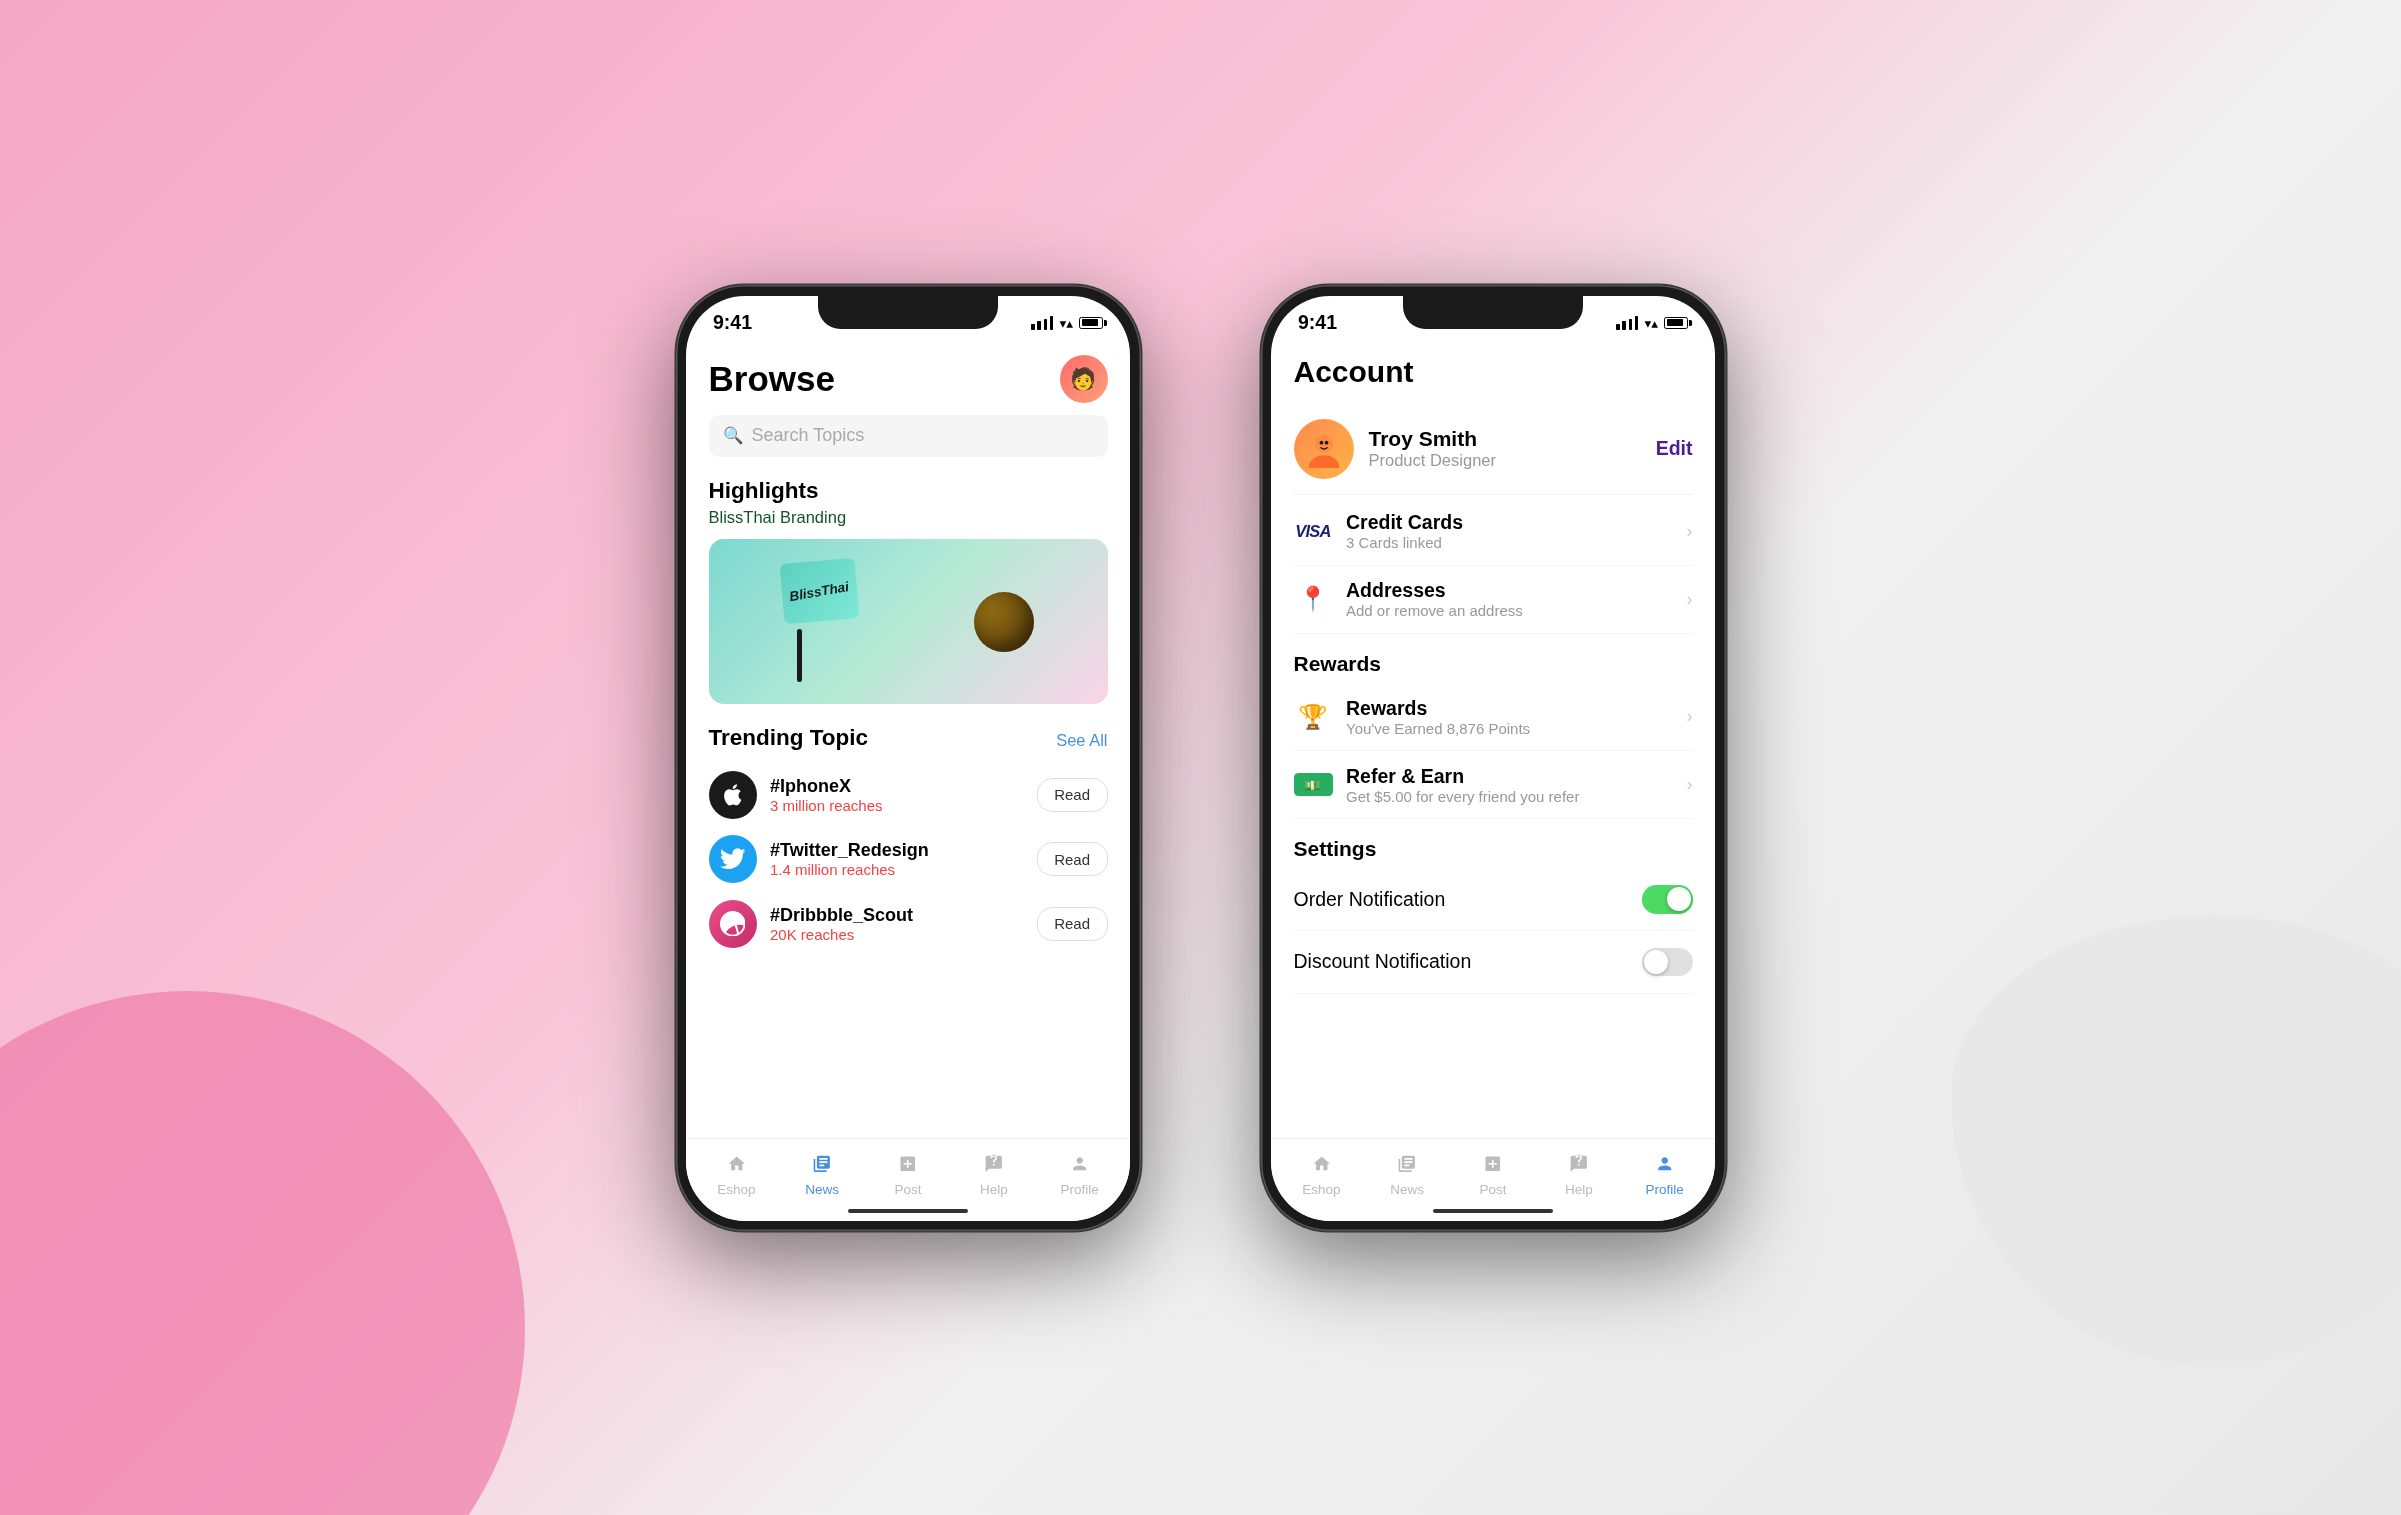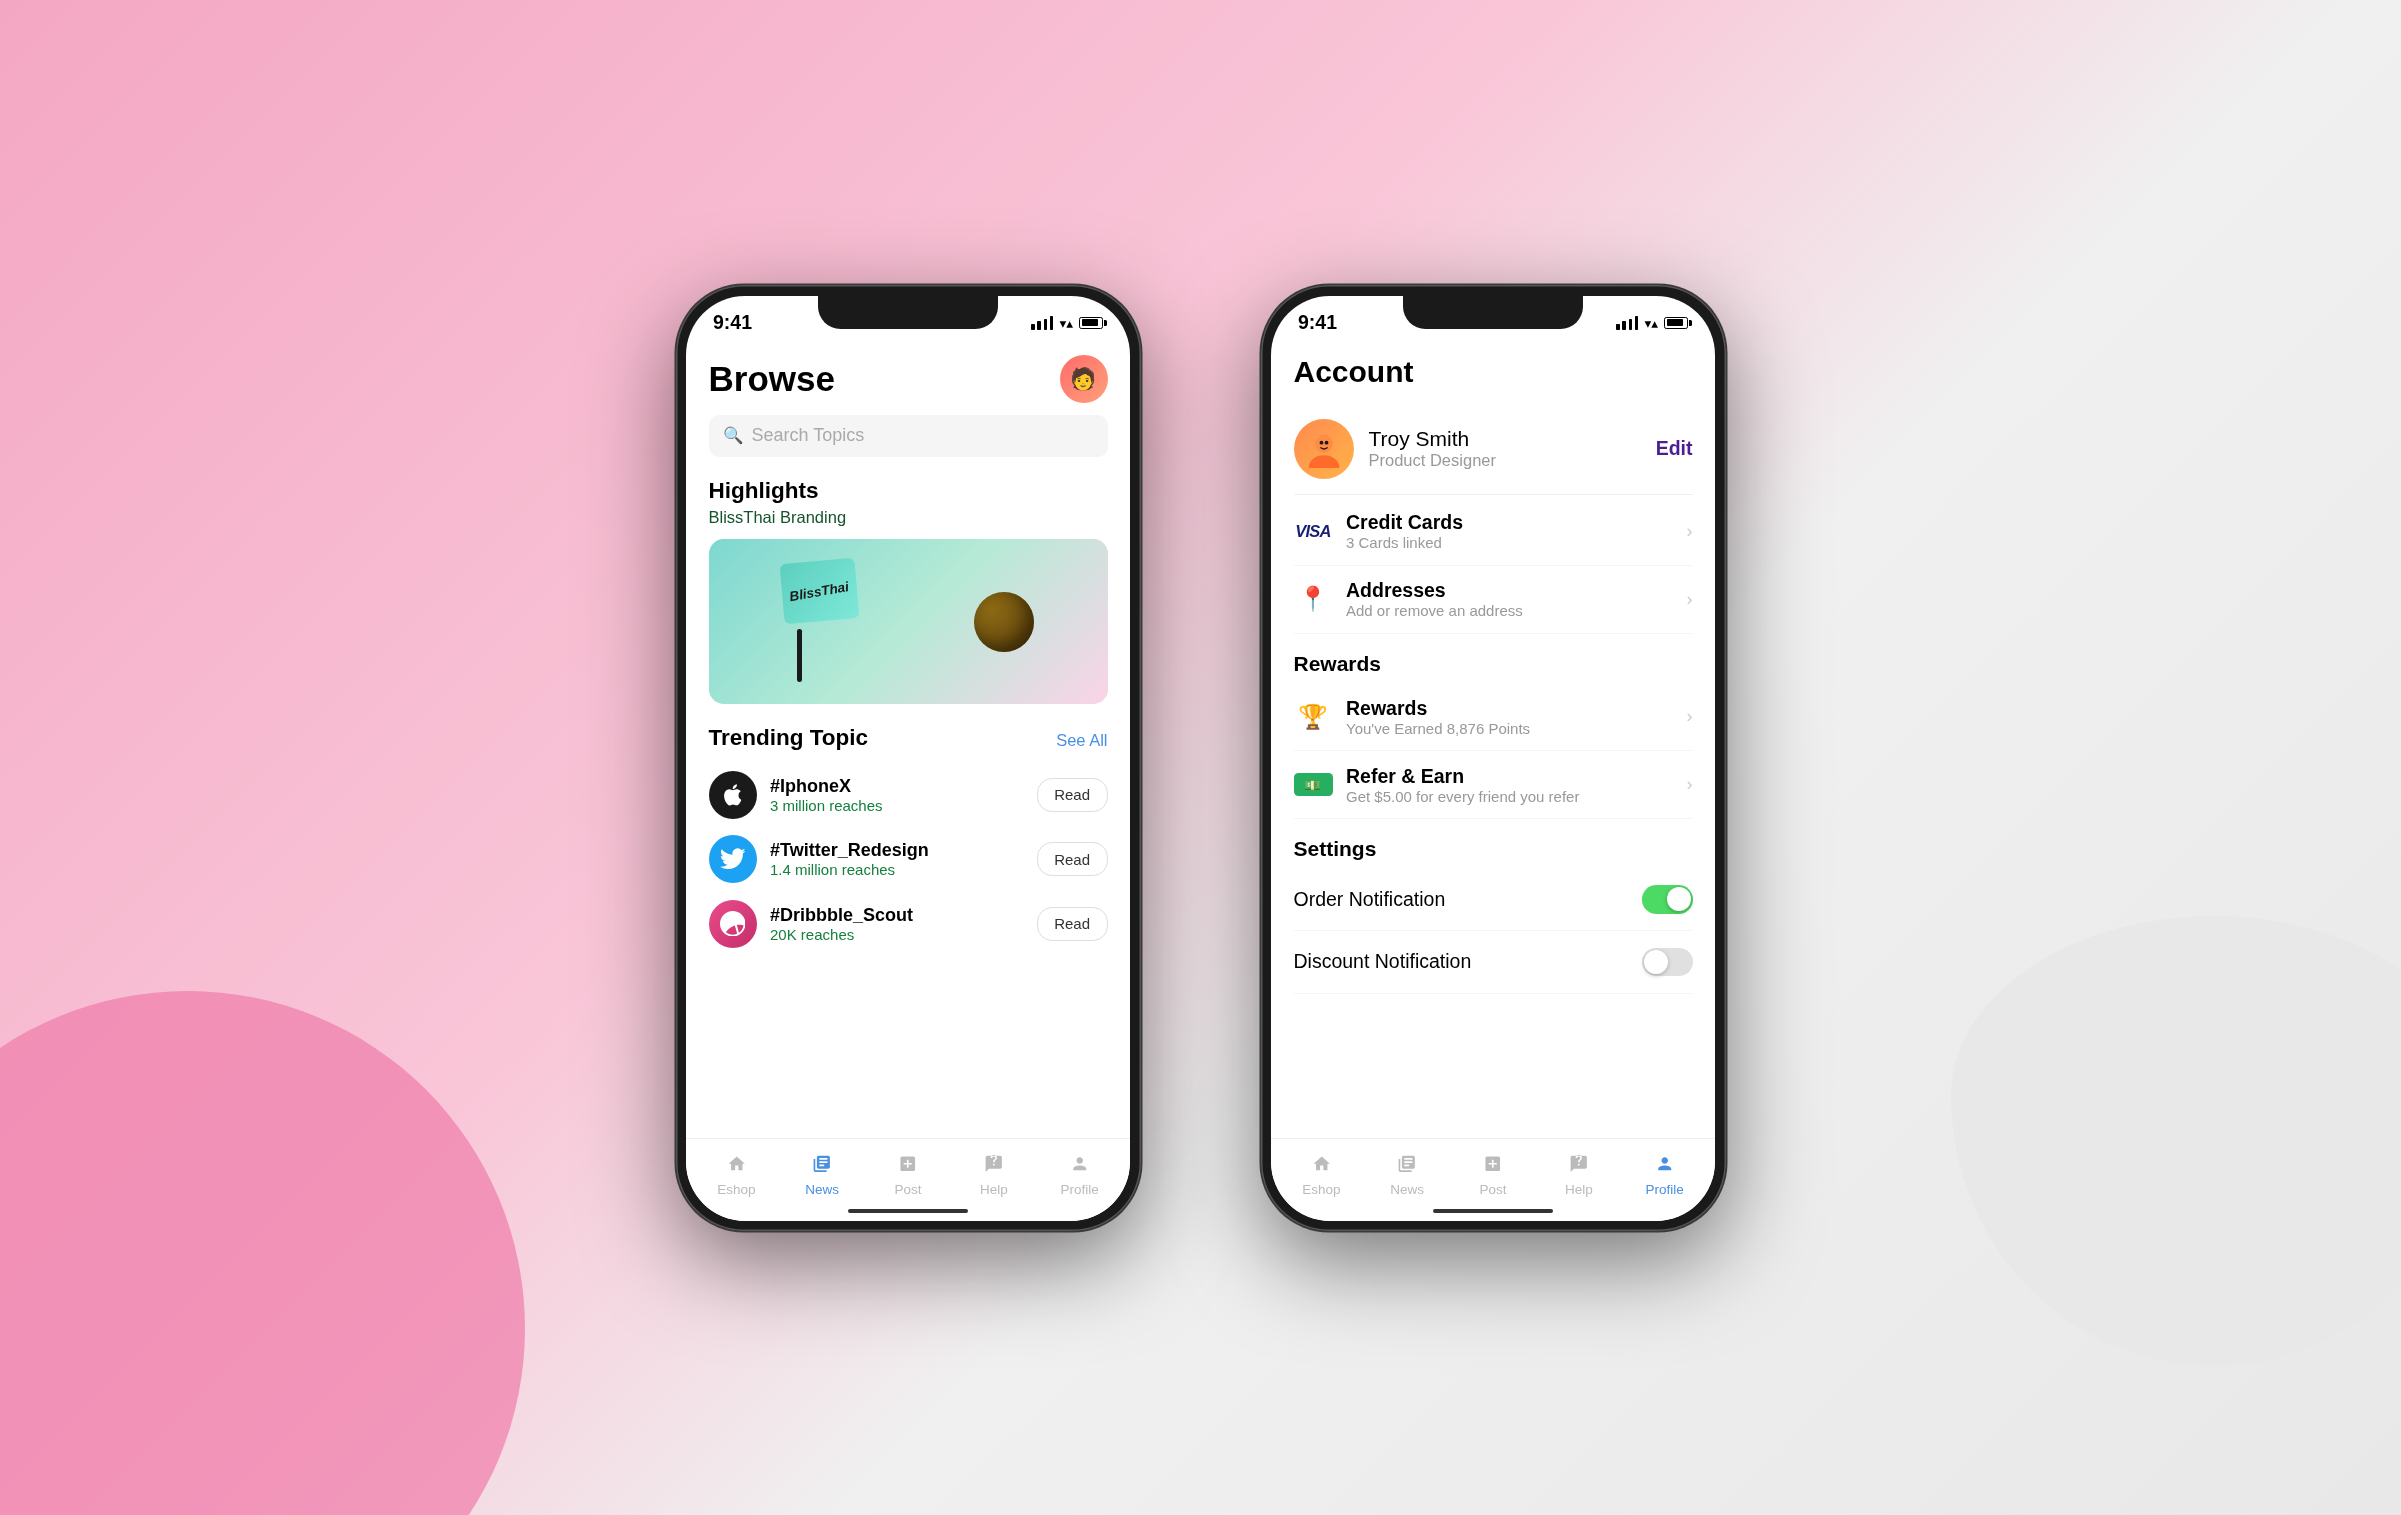--- a/index.html
+++ b/index.html
@@ -252,21 +252,21 @@
     .topic-icon-twitter { background: #1da1f2; }
     .topic-icon-dribbble { background: linear-gradient(135deg, #ea4c89, #c32e6b); }
     .topic-info { flex: 1; }
     .topic-name {
       font-size: 18px;
       font-weight: 700;
       color: #000;
     }
     .topic-reaches {
       font-size: 15px;
-      color: #15803d;
+      color: #ef4444;
     }
     .read-btn {
       padding: 7.5px 16.5px;
       border: 1.1px solid #ddd;
       border-radius: 15px;
       font-size: 15px;
       color: #333;
       background: #fff;
     }
 
@@ -343,21 +343,21 @@
       display: flex;
       align-items: center;
       justify-content: center;
       font-size: 27px;
       overflow: hidden;
       flex-shrink: 0;
     }
     .profile-info { flex: 1; }
     .profile-name {
       font-size: 21px;
-      font-weight: 400;
+      font-weight: 700;
       color: #000;
     }
     .profile-role {
       font-size: 16.5px;
       color: #999;
     }
     .edit-btn {
       color: #4c1d95;
       font-size: 19.5px;
       font-weight: 600;

